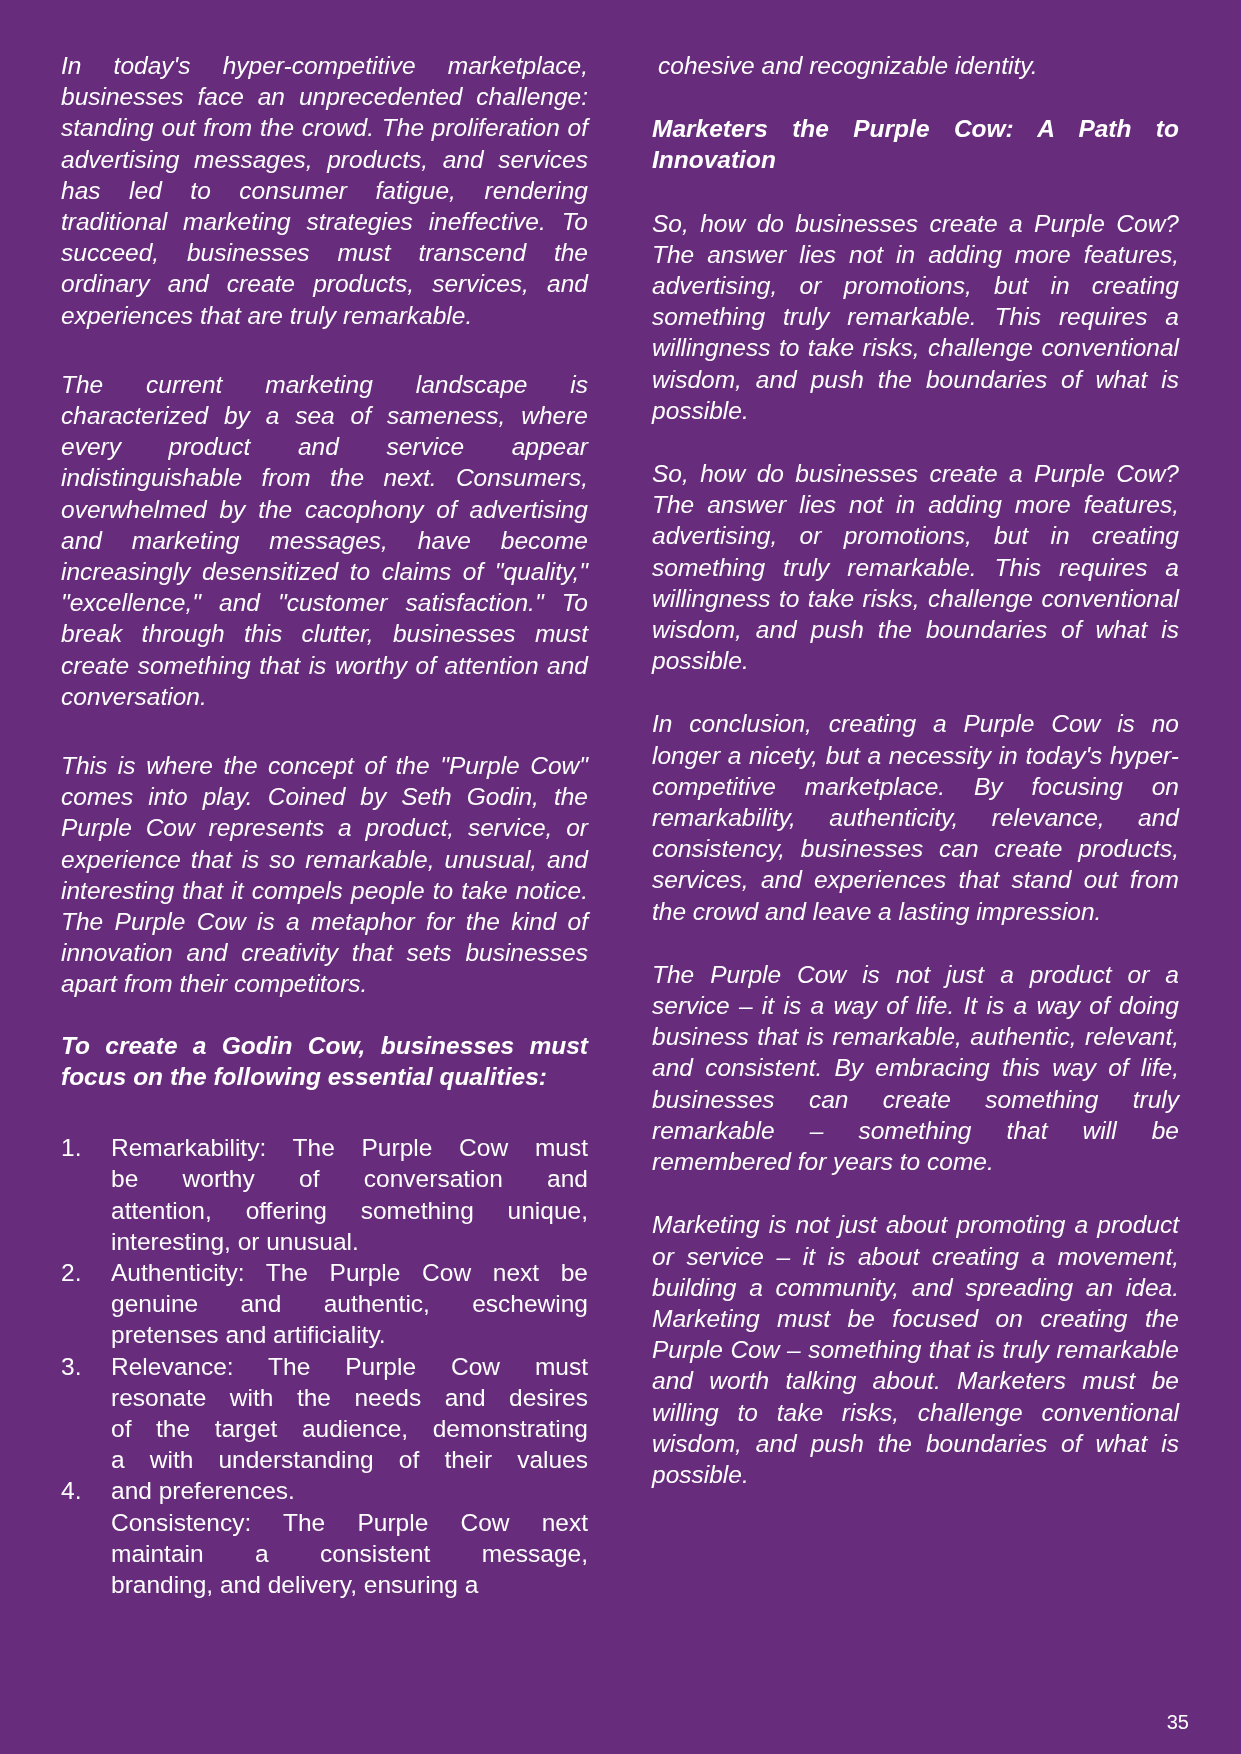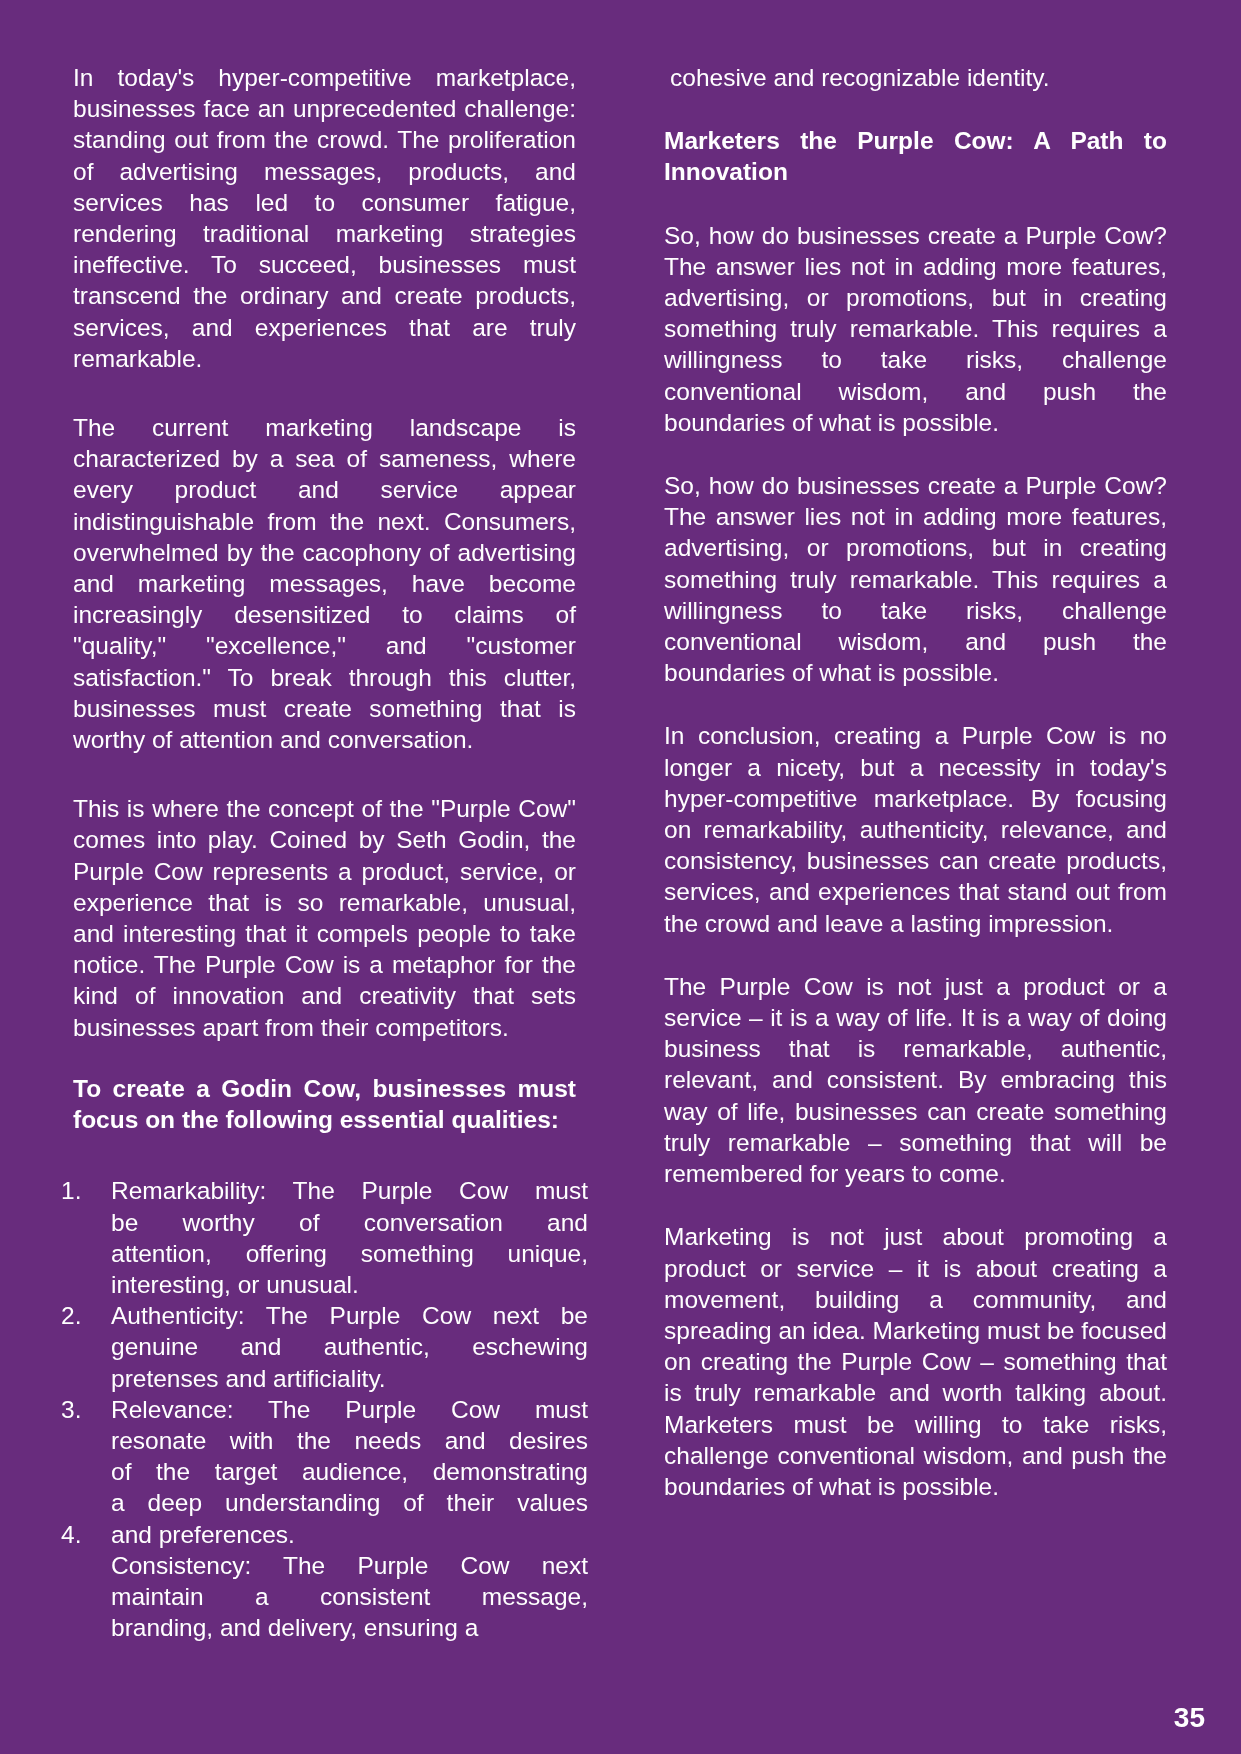--- a/index.html
+++ b/index.html
@@ -3,50 +3,50 @@
 <meta charset="utf-8">
 <style>
   html, body { margin:0; padding:0; }
   body {
     width:1241px; height:1754px; background:#682c7d; color:#ffffff;
     font-family:"Liberation Sans", sans-serif; position:relative; overflow:hidden;
   }
   .col { position:absolute; top:50px; width:527px; font-size:24.5px; line-height:31.2px; }
   .col-left { left:61px; }
   .col-right { left:652px; }
-  p { margin:12px; text-align:justify; }
+  p { margin:0; text-align:justify;font-style:italic; }
   .gap-l { margin-top:38px; }
   .gap-m { margin-top:32px; }
   .bold { font-weight:bold; }
   .list { margin-top:40px; }
   .li-line { position:relative; padding-left:50px; text-align:justify; text-align-last:justify; }
   .li-line.last { text-align-last:left; }
   .num { position:absolute; left:0; top:0; }
-  .page-num { position:absolute; right:36px; bottom:20px; font-size:28px;font-weight:bold; }
+  .page-num { position:absolute; right:52px; bottom:20px; font-size:20px; }
 </style>
 </head>
 <body>
 
 <div class="col col-left">
   <p>In today's hyper-competitive marketplace, businesses face an unprecedented challenge: standing out from the crowd. The proliferation of advertising messages, products, and services has led to consumer fatigue, rendering traditional marketing strategies ineffective. To succeed, businesses must transcend the ordinary and create products, services, and experiences that are truly remarkable.</p>
   <p class="gap-l">The current marketing landscape is characterized by a sea of sameness, where every product and service appear indistinguishable from the next. Consumers, overwhelmed by the cacophony of advertising and marketing messages, have become increasingly desensitized to claims of "quality," "excellence," and "customer satisfaction." To break through this clutter, businesses must create something that is worthy of attention and conversation.</p>
   <p class="gap-l">This is where the concept of the "Purple Cow" comes into play. Coined by Seth Godin, the Purple Cow represents a product, service, or experience that is so remarkable, unusual, and interesting that it compels people to take notice. The Purple Cow is a metaphor for the kind of innovation and creativity that sets businesses apart from their competitors.</p>
   <p class="bold" style="margin-top:30px;">To create a Godin Cow, businesses must focus on the following essential qualities:</p>
   <div class="list" id="qlist">
       <div class="li-line"><span class="num">1.</span><span>Remarkability: The Purple Cow must</span></div>
       <div class="li-line"><span>be worthy of conversation and</span></div>
       <div class="li-line"><span>attention, offering something unique,</span></div>
       <div class="li-line last"><span>interesting, or unusual.</span></div>
       <div class="li-line"><span class="num">2.</span><span>Authenticity: The Purple Cow next be</span></div>
       <div class="li-line"><span>genuine and authentic, eschewing</span></div>
       <div class="li-line last"><span>pretenses and artificiality.</span></div>
       <div class="li-line"><span class="num">3.</span><span>Relevance: The Purple Cow must</span></div>
       <div class="li-line"><span>resonate with the needs and desires</span></div>
       <div class="li-line"><span>of the target audience, demonstrating</span></div>
-      <div class="li-line"><span>a deep understanding of their values</span></div>
+      <div class="li-line"><span>a with understanding of their values</span></div>
       <div class="li-line last"><span class="num">4.</span><span>and preferences.</span></div>
       <div class="li-line"><span>Consistency: The Purple Cow next</span></div>
       <div class="li-line"><span>maintain a consistent message,</span></div>
       <div class="li-line last"><span>branding, and delivery, ensuring a</span></div>
     </div>
 </div>
 
 <div class="col col-right">
   <p style="padding-left:6px;">cohesive and recognizable identity.</p>
   <p class="bold gap-m">Marketers the Purple Cow: A Path to Innovation</p>

